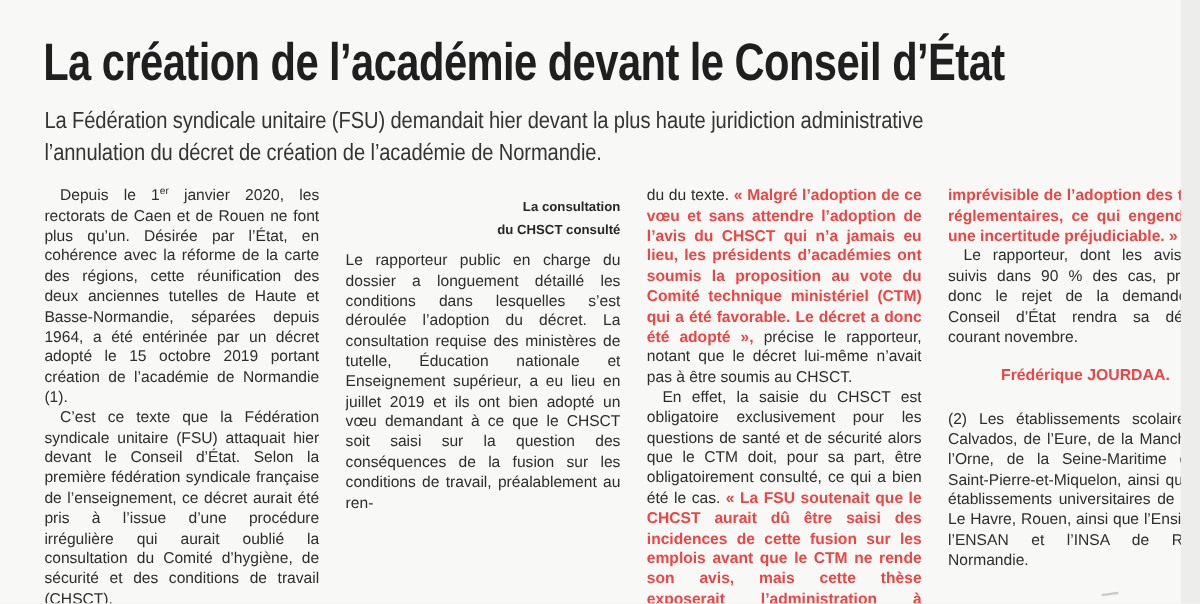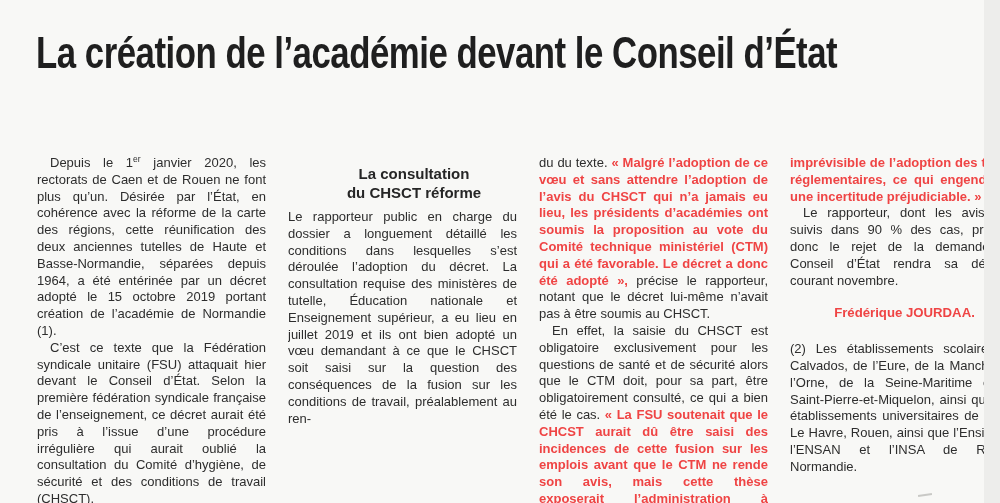--- a/index.html
+++ b/index.html
@@ -28,52 +28,56 @@
   .col{
     width:229px;flex:0 0 229px;overflow:hidden;
     font-size:13px;line-height:16.8px;color:#2d2d2d;
     text-align:justify;hyphens:auto;-webkit-hyphens:auto;
   }
   .col p{margin:0;}
   .col p.indent{text-indent:13px;}
   .col b{font-weight:700;color:#ef4444;}
   .col sup{font-size:8.5px;vertical-align:super;line-height:0;}
   .sec-heading{
-    font-weight:700;font-size:15px;line-height:19px;
-    padding-left:23px;margin:9px 0 7px 0;text-align:center;color:#262626;
+    font-weight:700;font-size:11px;line-height:19px;
+    padding-left:23px;margin:9px 0 7px 0;text-align:right;color:#262626;
   }
   .byline{text-align:center;font-weight:700;font-size:13.2px;margin-top:16px !important;color:#262626;}
   .footnote{margin-top:19px !important;}
   .artifact{position:absolute;background:#b9b9b6;}
   .a1{left:986px;top:104px;width:2px;height:7px;}
   .a2{left:985px;top:188px;width:2px;height:5px;}
   .a3{left:986px;top:198px;width:1px;height:6px;}
   .a4{left:985px;top:210px;width:2px;height:5px;}
   .a5{left:984px;top:296px;width:2px;height:4px;}
   .a6{left:918px;top:494px;width:14px;height:2px;transform:rotate(-8deg);background:#c9c9c6;}
   .a7{left:988px;top:8px;width:2px;height:6px;}
 </style>
 </head>
 <body>
 
 <div class="page">
 
   <h1 class="headline">La création de l’académie devant le Conseil d’État</h1>
 
+  <div class="subhead">
+    <div class="subhead-line">La Fédération syndicale unitaire (FSU) demandait hier devant la plus haute juridiction administrative</div>
+    <div class="subhead-line">l’annulation du décret de création de l’académie de Normandie.</div>
+  </div>
 
   <div class="columns">
     <div class="col" id="col-0">
         <p class="indent"><span>Depuis le 1</span><sup>er</sup><span> janvier 2020, les rectorats de Caen et de Rouen ne font plus qu’un. Désirée par l’État, en cohérence avec la réforme de la carte des régions, cette réunification des deux anciennes tutelles de Haute et Basse-Normandie, séparées depuis 1964, a été entérinée par un décret adopté le 15 octobre 2019 portant création de l’académie de Normandie (1).</span></p>
         <p class="indent"><span>C’est ce texte que la Fédération syndicale unitaire (FSU) attaquait hier devant le Conseil d’État. Selon la première fédération syndicale française de l’enseignement, ce décret aurait été pris à l’issue d’une procédure irrégulière qui aurait oublié la consultation du Comité d’hygiène, de sécurité et des conditions de travail (CHSCT).</span></p>
         <p class="indent"><span>En cause, notamment, les conditions de travail des personnels des deux académies concernées, jus-</span></p>
       </div>
     <div class="col" id="col-1">
         <div class="sec-heading">
           <div>La consultation</div>
-          <div>du CHSCT réforme</div>
+          <div>du CHSCT consulté</div>
         </div>
         <p class=""><span>Le rapporteur public en charge du dossier a longuement détaillé les conditions dans lesquelles s’est déroulée l’adoption du décret. La consultation requise des ministères de tutelle, Éducation nationale et Enseignement supérieur, a eu lieu en juillet 2019 et ils ont bien adopté un vœu demandant à ce que le CHSCT soit saisi sur la question des conséquences de la fusion sur les conditions de travail, préalablement au ren-</span></p>
       </div>
     <div class="col" id="col-2">
         <p class=""><span>du du texte. </span><b>« Malgré l’adoption de ce vœu et sans attendre l’adoption de l’avis du CHSCT qui n’a jamais eu lieu, les présidents d’académies ont soumis la proposition au vote du Comité technique ministériel (CTM) qui a été favorable. Le décret a donc été adopté »,</b><span> précise le rapporteur, notant que le décret lui-même n’avait pas à être soumis au CHSCT.</span></p>
         <p class="indent"><span>En effet, la saisie du CHSCT est obligatoire exclusivement pour les questions de santé et de sécurité alors que le CTM doit, pour sa part, être obligatoirement consulté, ce qui a bien été le cas. </span><b>« La FSU soutenait que le CHCST aurait dû être saisi des incidences de cette fusion sur les emplois avant que le CTM ne rende son avis, mais cette thèse exposerait l’administration à l’allongement des délais et au caractère</b></p>
       </div>
     <div class="col" id="col-3">
         <p class=""><b>imprévisible de l’adoption des textes réglementaires, ce qui engendrerait une incertitude préjudiciable. »</b></p>
         <p class="indent"><span>Le rapporteur, dont les avis sont suivis dans 90 % des cas, propose donc le rejet de la demande. Le Conseil d’État rendra sa décision courant novembre.</span></p>

